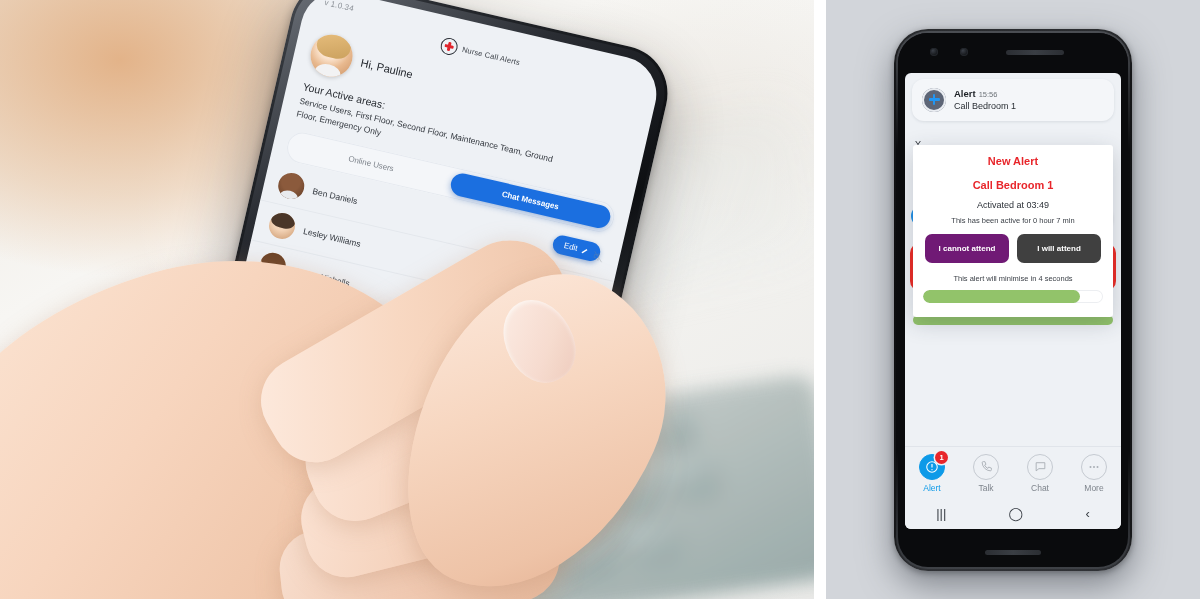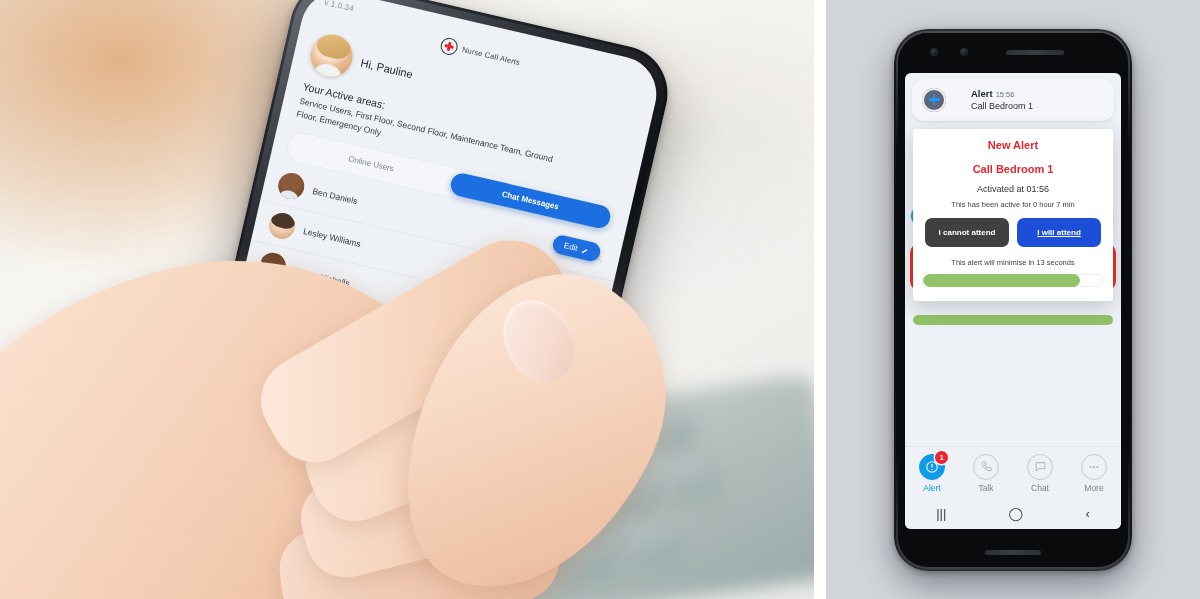--- a/index.html
+++ b/index.html
@@ -241,21 +241,21 @@
     width: 56px; height: 5px; border-radius: 3px; background: linear-gradient(90deg,#2b2e33,#3a3e44,#2b2e33); }
 
   .r-screen {
     position: absolute; left: 11px; top: 44px; right: 11px; bottom: 42px;
     background: #eef1f5; border-radius: 6px; overflow: hidden;
     display: flex; flex-direction: column;
   }
   
   .r-notif {
     margin: 6px 7px 0 7px; background: #f4f6f9; border-radius: 12px;
-    display: flex; align-items: flex-start; gap: 25px; padding: 9px 10px;
+    display: flex; align-items: flex-start; gap: 8px; padding: 9px 10px;
     box-shadow: 0 1px 3px rgba(60,70,90,.12);
   }
   .r-notif-ic {
     width: 24px; height: 24px; border-radius: 50%; flex: 0 0 auto;
     background: #5d6576; display: flex; align-items: center; justify-content: center;
     box-shadow: inset 0 0 0 2px #e9ecf1;
   }
   .r-notif-cross { position: relative; width: 11px; height: 11px; }
   .r-notif-cross:before, .r-notif-cross:after { content:""; position:absolute; background:#2196f3; border-radius:1px; }
   .r-notif-cross:before { left:4.1px; top:0; width:2.8px; height:11px; }
@@ -292,21 +292,21 @@
     position: absolute; left: 5px; right: 5px; top: 122px; height: 48px;
     background: #ef2b24; border-radius: 10px;
   }
   .r-bg-greenbar {
     position: absolute; left: 8px; right: 8px; top: 194px; height: 10px;
     background: #92c36a; border-radius: 5px;
   }
 
   
   .r-modal {
-    position: absolute; left: 8px; right: 8px; top: 8px;
+    position: absolute; left: 8px; right: 8px; top: 24px;
     background: #ffffff; border-radius: 3px; padding: 10px 10px 14px 10px;
     box-shadow: 0 6px 22px rgba(40,50,70,.22);
   }
   .r-modal-title { text-align: center; font-size: 11px; color: #e8262b; font-weight: bold; }
   .r-modal-person { display: flex; align-items: center; gap: 12px; padding: 7px 4px 4px 10px; }
   .r-person-av {
     width: 52px; height: 52px; border-radius: 50%; flex: 0 0 auto; position: relative; overflow: hidden;
     background: radial-gradient(circle at 48% 44%, #f3dcc6 0 42%, #d9b392 100%);
     box-shadow: 0 1px 4px rgba(0,0,0,.15);
   }
@@ -323,22 +323,22 @@
   .r-person-glasses:after { right: 0; }
   .r-person-name { font-size: 14.5px; color: #1c2025; }
   .r-modal-call { text-align: center; font-size: 11px; color: #e8262b; font-weight: bold; margin-top: 12px; }
   .r-modal-act { text-align: center; font-size: 9px; color: #2c3138; margin-top: 9px; }
   .r-modal-dur { text-align: center; font-size: 7.5px; color: #3a3f46; margin-top: 6px; }
   .r-btn-row { display: flex; gap: 8px; margin-top: 9px; padding: 0 2px; }
   .r-btn {
     flex: 1; text-align: center; padding: 10px 0; border-radius: 7px;
     font-size: 8px; font-weight: bold; color: #fff;
   }
-  .r-btn-no { background: #404040; }
-  .r-btn-yes { background: #1d4ed8; text-decoration: underline; }
+  .r-btn-no { background: #701a75; }
+  .r-btn-yes { background: #404040; }
   .r-modal-min { text-align: center; font-size: 7.5px; color: #3a3f46; margin-top: 11px; }
   .r-progress {
     margin-top: 7px; height: 13px; background: #fff; border-radius: 7px;
     box-shadow: inset 0 0 0 1px #eceef1; overflow: hidden;
   }
   .r-progress-fill { height: 100%; background: #92c36a; border-radius: 7px; }
 
   
   .r-nav { background: #eef1f5; display: flex; padding: 7px 0 6px 0; border-top: 1px solid #e0e4ea; }
   .r-nav-item { flex: 1; display: flex; flex-direction: column; align-items: center; gap: 3px; position: relative; }
@@ -539,29 +539,29 @@
           <div class="r-bg-pill-blue2"></div>
           <div class="r-bg-pill-white"></div>
           <div class="r-bg-redcard"></div>
           <div class="r-bg-greenbar"></div>
 
           <div class="r-modal">
             <div class="r-modal-title">New Alert</div>
 
 
             <div class="r-modal-call">Call Bedroom 1</div>
-            <div class="r-modal-act">Activated at 01:56</div>
+            <div class="r-modal-act">Activated at 03:49</div>
             <div class="r-modal-dur">This has been active for 0 hour 7 min</div>
 
             <div class="r-btn-row">
               <div class="r-btn r-btn-no">I cannot attend</div>
               <div class="r-btn r-btn-yes">I will attend</div>
             </div>
 
-            <div class="r-modal-min">This alert will minimise in 13 seconds</div>
+            <div class="r-modal-min">This alert will minimise in 4 seconds</div>
             <div class="r-progress">
               <div class="r-progress-fill" id="progfill" style="width: 87%;"></div>
             </div>
           </div>
         </div>
 
         <div class="r-nav">
           <div class="r-nav-item">
             <div class="r-nav-ic active">
               <svg width="14" height="14" viewBox="0 0 24 24">

